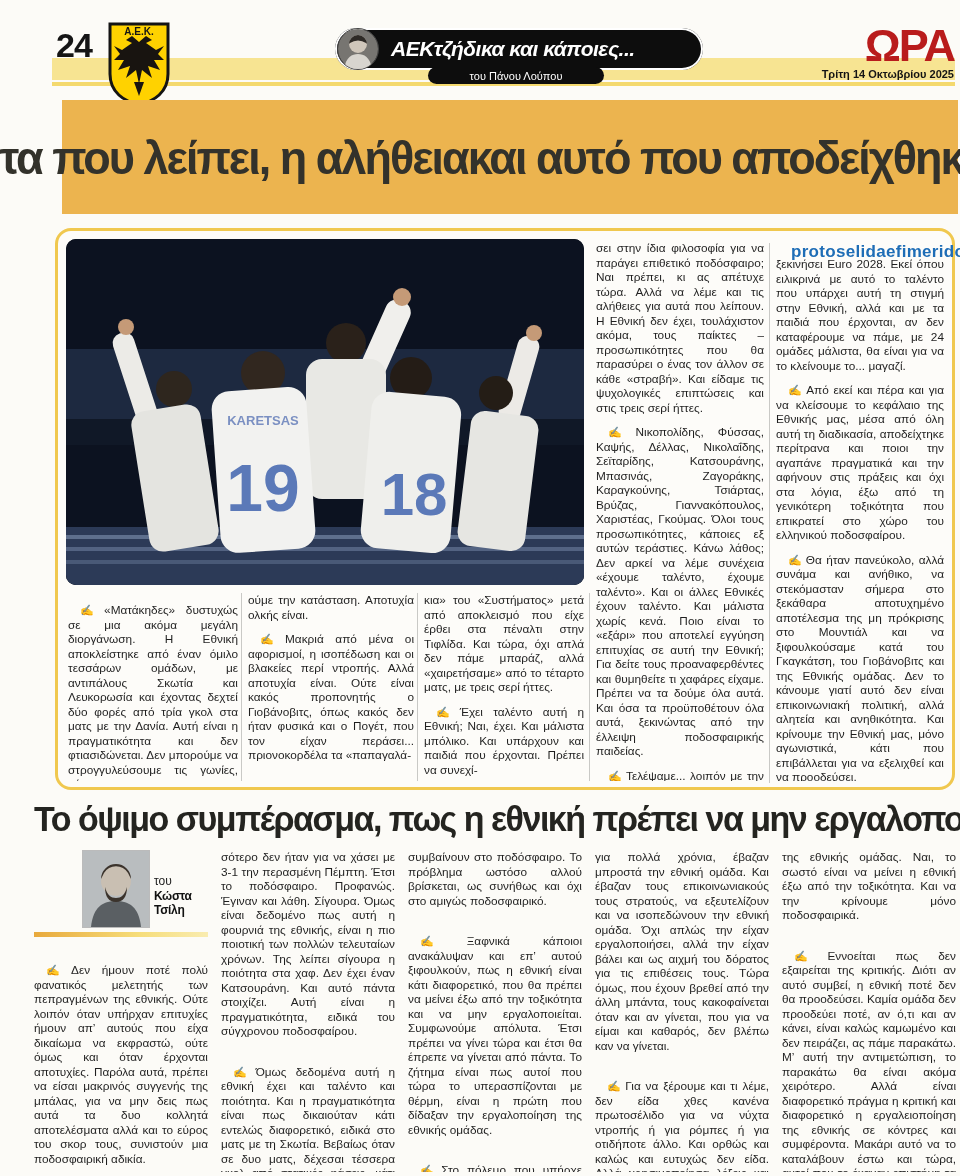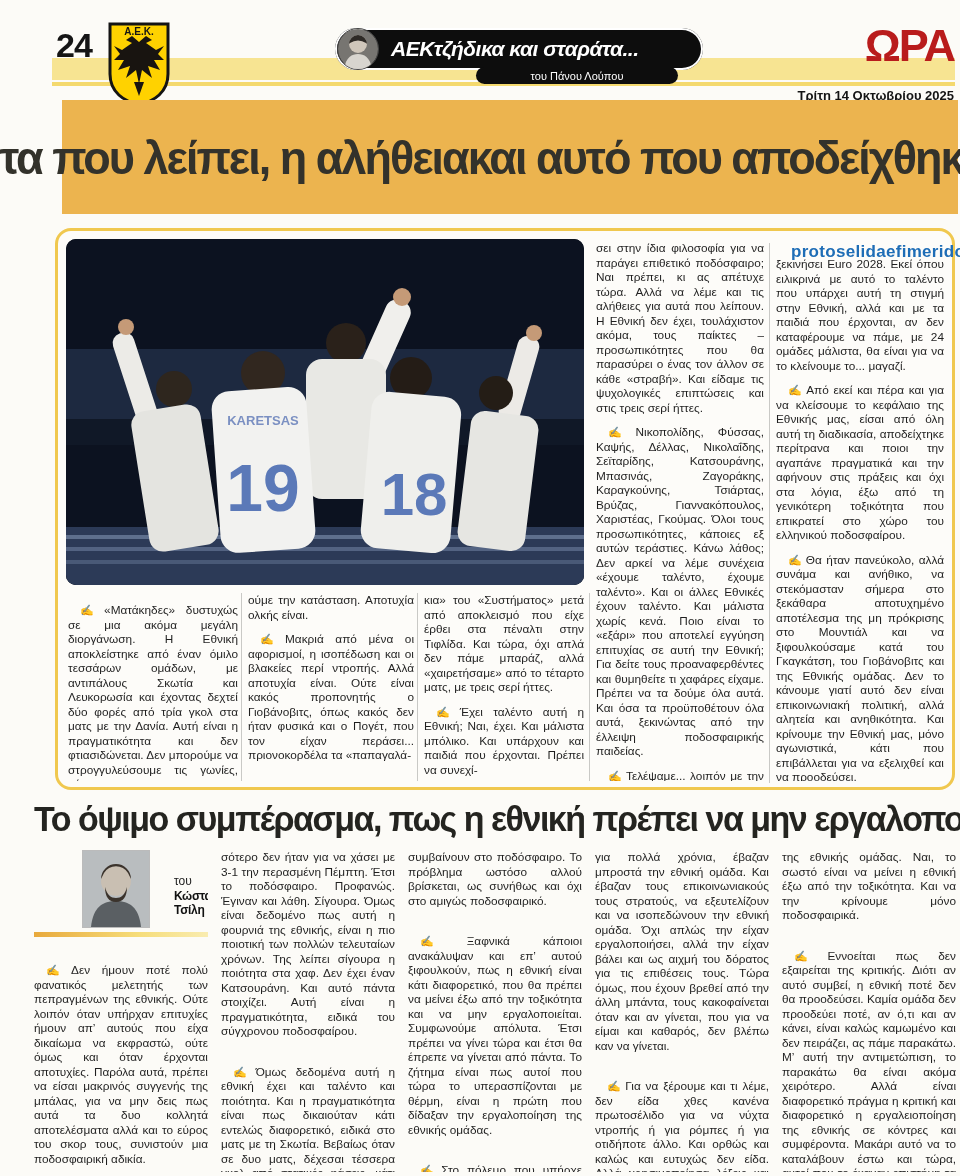--- a/index.html
+++ b/index.html
@@ -7,25 +7,25 @@
         font-family:"Liberation Sans",sans-serif;color:#1f1f1f;}
   
   .hdr-stripe{position:absolute;left:52px;top:58px;width:903px;height:22px;background:#f7e492;}
   .hdr-stripe2{position:absolute;left:52px;top:82px;width:903px;height:4px;background:#f4d96e;}
   .page-num{position:absolute;left:56px;top:26px;font-size:34px;font-weight:700;color:#151515;letter-spacing:-1px;}
   .aek-logo{position:absolute;left:92px;top:20px;width:62px;height:86px;padding-left:16px;}
   .col-head{position:absolute;left:335px;top:28px;width:368px;height:42px;background:#0d0d0d;border-radius:21px;
             display:flex;align-items:center;box-shadow:0 0 0 2px #fff inset;}
   .col-head .face{width:40px;height:40px;border-radius:50%;overflow:hidden;margin-left:2px;flex:0 0 auto;border:1px solid #444;}
   .col-head .title{color:#fff;font-size:21px;font-weight:700;font-style:italic;letter-spacing:-0.5px;margin-left:12px;white-space:nowrap;}
-  .col-sub{position:absolute;left:428px;top:67px;width:202px;height:17px;background:#0d0d0d;border-radius:9px;
-           color:#fff;font-size:11px;display:flex;align-items:center;justify-content:center;margin-left:48px;}
+  .col-sub{position:absolute;left:428px;top:67px;width:176px;height:17px;background:#0d0d0d;border-radius:9px;
+           color:#fff;font-size:11px;display:flex;align-items:center;justify-content:center;}
   .brand{position:absolute;right:6px;top:24px;width:160px;text-align:right;}
   .brand .logo{font-size:45px;font-weight:700;color:#b91c1c;letter-spacing:-2px;line-height:44px;}
-  .brand .date{font-size:13px;font-weight:700;color:#141414;margin-top:20px;}
+  .brand .date{font-size:11px;font-weight:700;color:#141414;margin-top:0;}
   
   .band{position:absolute;left:62px;top:100px;width:896px;height:114px;background:#ecb44f;
         display:flex;flex-direction:row;align-items:center;justify-content:center;}
   .band .hl{font-size:45px;line-height:53px;font-weight:700;color:#33322b;letter-spacing:-2px;white-space:nowrap;
             transform:scaleY(1.04);}
   
   .a1box{position:absolute;left:55px;top:228px;width:894px;height:556px;border:3px solid #f0c84f;border-radius:16px;background:#fdfcf9;}
   .photo{position:absolute;left:8px;top:8px;width:518px;height:346px;overflow:hidden;border-radius:10px;background:#101624;}
   .watermark{position:absolute;left:733px;top:11px;font-size:17px;font-weight:700;color:#1e6db6;letter-spacing:0.3px;z-index:6;}
   .txt{font-size:11.8px;line-height:1.23;text-align:justify;overflow:hidden;position:absolute;}
@@ -39,21 +39,21 @@
   .a1c5{left:718px;top:26px;width:168px;height:524px;}
   .vsep{position:absolute;width:1px;background:#c9c9c6;}
   
   .hl2{position:absolute;left:34px;top:798px;width:922px;font-size:34px;font-weight:700;color:#242420;
        letter-spacing:-1.5px;white-space:nowrap;transform:scaleY(1.05);transform-origin:left top;}
   .a2cols{position:absolute;left:34px;top:850px;width:922px;height:322px;display:flex;gap:13px;}
   .a2col{flex:1 1 0;font-size:11.8px;line-height:1.23;text-align:justify;overflow:hidden;position:relative;}
   .a2col p{margin:0 0 9px 0;}
   .a2col p.mk{margin-top:26px;text-indent:12px;}
   .byline{margin-bottom:4px;}
-  .byline-row{display:flex;align-items:flex-end;gap:24px;padding-left:48px;}
+  .byline-row{display:flex;align-items:flex-end;gap:4px;padding-left:48px;}
   .byline-photo{width:66px;height:76px;flex:0 0 auto;border:1px solid #bbb;background:#b9bdbf;}
   .byline-names{padding-bottom:10px;}
   .byline-pre{font-size:12px;color:#222;}
   .byline-name{font-size:12px;font-weight:700;color:#111;letter-spacing:-0.3px;}
   .byline-rule{height:5px;width:100%;margin-top:4px;margin-bottom:10px;
                background:linear-gradient(90deg,#e8a93c,#f6dd7a 60%,#f9ecb0);}
 </style>
 </head>
 <body>
 
@@ -75,21 +75,21 @@
 
   <div class="col-head">
     <div class="face">
       <svg width="40" height="40" viewBox="0 0 40 40">
         <rect width="40" height="40" fill="#777571"></rect>
         <circle cx="20" cy="15" r="9" fill="#cfc6ba"></circle>
         <path d="M20 6 a9 9 0 0 1 9 9 l-1 -1 a14 14 0 0 0 -16 0 l-1 1 a9 9 0 0 1 9 -9 Z" fill="#2e2a26"></path>
         <path d="M6 40 C8 28 14 25 20 25 C26 25 32 28 34 40 Z" fill="#d8d5cf"></path>
       </svg>
     </div>
-    <div class="title">ΑΕΚτζήδικα και σταράτα...</div>
+    <div class="title">ΑΕΚτζήδικα και κάποιες...</div>
   </div>
   <div class="col-sub">του Πάνου Λούπου</div>
 
   <div class="brand">
     <div class="logo">ΩΡΑ</div>
     <div class="date">Τρίτη 14 Οκτωβρίου 2025</div>
   </div>
 
   <div class="band">
     <div class="hl">Η προσωπικότητα που λείπει, η αλήθεια</div>
@@ -157,21 +157,21 @@
     </div>
 
     <div class="txt a1c4">
       <p><span>σει στην ίδια φιλοσοφία για να παράγει επιθετικό ποδόσφαιρο; Ναι πρέπει, κι ας απέτυχε τώρα. Αλλά να λέμε και τις αλήθειες για αυτά που λείπουν. Η Εθνική δεν έχει, τουλάχιστον ακόμα, τους παίκτες – προσωπικότητες που θα παρασύρει ο ένας τον άλλον σε κάθε «στραβή». Και είδαμε τις ψυχολογικές επιπτώσεις και στις τρεις σερί ήττες.</span></p>
       <p class="mk"><span class="pen">✍</span><span>Νικοπολίδης, Φύσσας, Καψής, Δέλλας, Νικολαΐδης, Σεϊταρίδης, Κατσουράνης, Μπασινάς, Ζαγοράκης, Καραγκούνης, Τσιάρτας, Βρύζας, Γιαννακόπουλος, Χαριστέας, Γκούμας. Όλοι τους προσωπικότητες, κάποιες εξ αυτών τεράστιες. Κάνω λάθος; Δεν αρκεί να λέμε συνέχεια «έχουμε ταλέντο, έχουμε ταλέντο». Και οι άλλες Εθνικές έχουν ταλέντο. Και μάλιστα χωρίς κενά. Ποιο είναι το «εξάρι» που αποτελεί εγγύηση επιτυχίας σε αυτή την Εθνική; Για δείτε τους προαναφερθέντες και θυμηθείτε τι χαφάρες είχαμε. Πρέπει να τα δούμε όλα αυτά. Και όσα τα προϋποθέτουν όλα αυτά, ξεκινώντας από την έλλειψη ποδοσφαιρικής παιδείας.</span></p>
       <p class="mk"><span class="pen">✍</span><span>Τελέψαμε... λοιπόν με την Εθνική μας, που κακά τα ψέματα, οι πολλοί και οι πανηγυρτζήδες θα ασχοληθούν ξανά όταν θα</span></p>
     </div>
 
     <div class="txt a1c5">
       <p><span>ξεκινήσει Euro 2028. Εκεί όπου ειλικρινά με αυτό το ταλέντο που υπάρχει αυτή τη στιγμή στην Εθνική, αλλά και με τα παιδιά που έρχονται, αν δεν καταφέρουμε να πάμε, με 24 ομάδες μάλιστα, θα είναι για να το κλείνουμε το... μαγαζί.</span></p>
-      <p class="mk"><span class="pen">✍</span><span>Από εκεί και πέρα και για να κλείσουμε το κεφάλαιο της Εθνικής μας, είσαι από όλη αυτή τη διαδικασία, αποδείχτηκε περίτρανα και ποιοι την αγαπάνε πραγματικά και την αφήνουν στις πράξεις και όχι στα λόγια, έξω από τη γενικότερη τοξικότητα που επικρατεί στο χώρο του ελληνικού ποδοσφαίρου.</span></p>
+      <p class="mk"><span class="pen">✍</span><span>Από εκεί και πέρα και για να κλείσουμε το κεφάλαιο της Εθνικής μας, μέσα από όλη αυτή τη διαδικασία, αποδείχτηκε περίτρανα και ποιοι την αγαπάνε πραγματικά και την αφήνουν στις πράξεις και όχι στα λόγια, έξω από τη γενικότερη τοξικότητα που επικρατεί στο χώρο του ελληνικού ποδοσφαίρου.</span></p>
       <p class="mk"><span class="pen">✍</span><span>Θα ήταν πανεύκολο, αλλά συνάμα και ανήθικο, να στεκόμασταν σήμερα στο ξεκάθαρα αποτυχημένο αποτέλεσμα της μη πρόκρισης στο Μουντιάλ και να ξιφουλκούσαμε κατά του Γκαγκάτση, του Γιοβάνοβιτς και της Εθνικής ομάδας. Δεν το κάνουμε γιατί αυτό δεν είναι επικοινωνιακή πολιτική, αλλά αλητεία και ανηθικότητα. Και κρίνουμε την Εθνική μας, μόνο αγωνιστικά, κάτι που επιβάλλεται για να εξελιχθεί και να προοδεύσει.</span></p>
 
     </div>
   </div>
 
   <div class="hl2">Το όψιμο συμπέρασμα, πως η εθνική πρέπει να μην εργαλοποιείται</div>
 
   <div class="a2cols">
 
     <div class="a2col">

